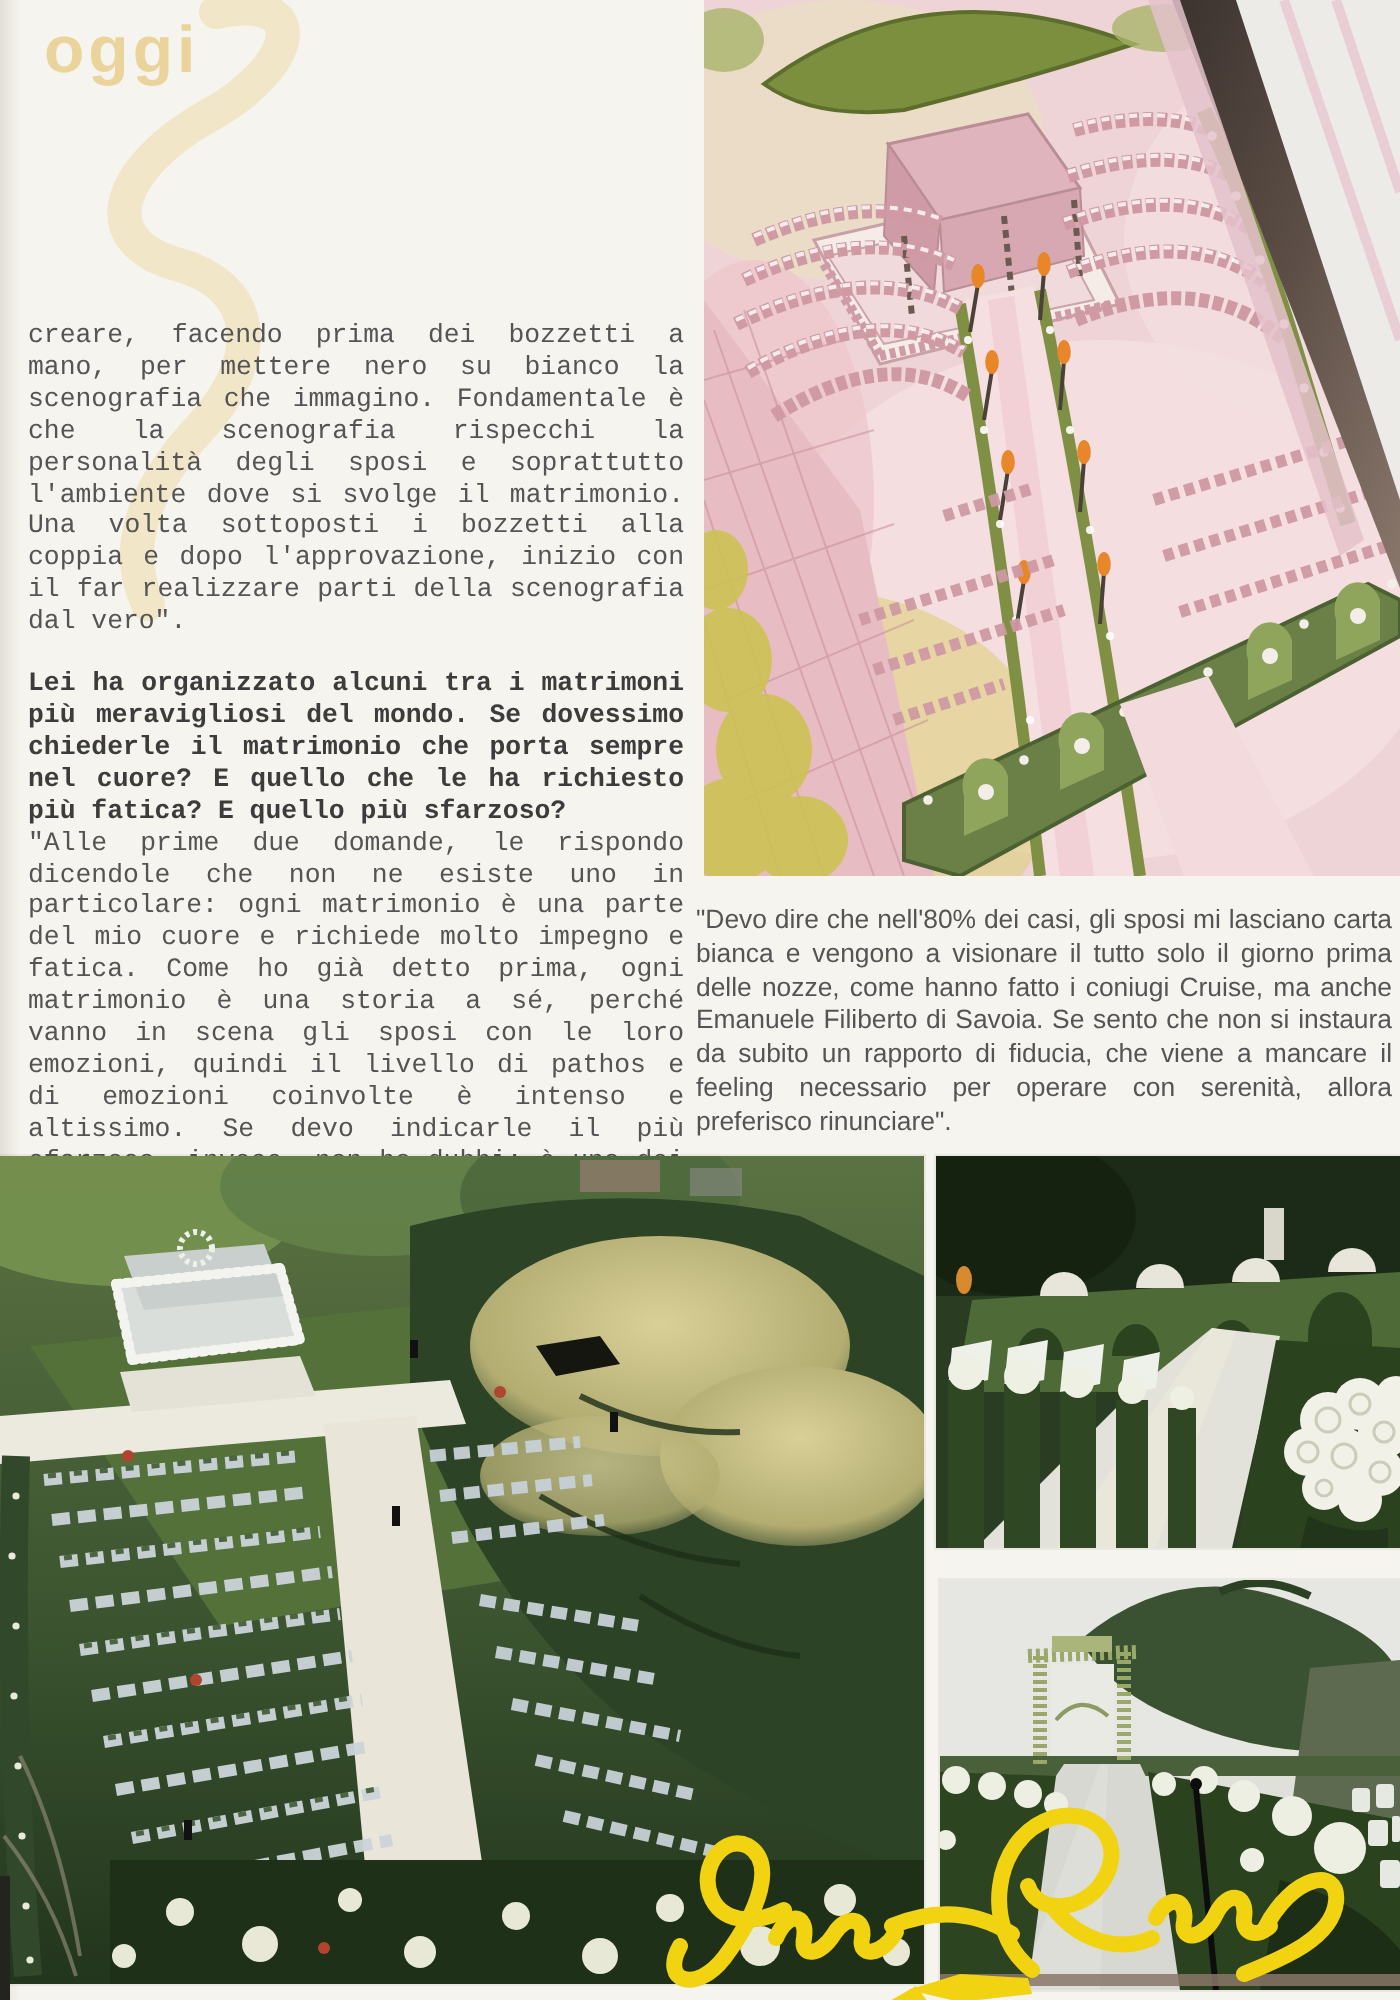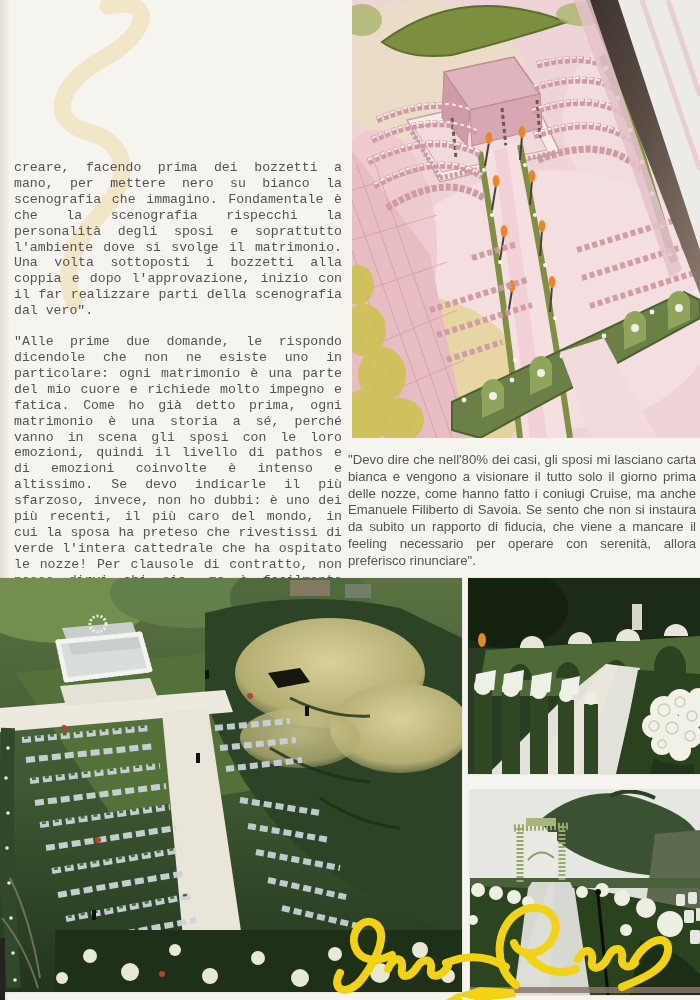--- a/index.html
+++ b/index.html
@@ -41,23 +41,25 @@
 </style>
 </head>
 <body>
 
 <div class="page">
 
   <svg class="logo-swirl" width="200" height="320" viewBox="0 0 200 320">
     <path d="M 100,6 C 150,-4 140,34 96,58 C 50,84 38,120 80,132 C 124,144 122,182 92,214 C 66,242 52,272 66,302" fill="none" stroke="#f0e3c0" stroke-width="17" stroke-linecap="round" opacity="0.85"></path>
   </svg>
 
+  <div class="logo">oggi</div>
 
   <div class="col-left">
     <p>creare, facendo prima dei bozzetti a mano, per mettere nero su bianco la scenografia che immagino. Fondamentale è che la scenografia rispecchi la personalità degli sposi e soprattutto l'ambiente dove si svolge il matrimonio. Una volta sottoposti i bozzetti alla coppia e dopo l'approvazione, inizio con il far realizzare parti della scenografia dal vero".</p>
+    <p class="q">Lei ha organizzato alcuni tra i matrimoni più meravigliosi del mondo. Se dovessimo chiederle il matrimonio che porta sempre nel cuore? E quello che le ha richiesto più fatica? E quello più sfarzoso?</p>
     <p>"Alle prime due domande, le rispondo dicendole che non ne esiste uno in particolare: ogni matrimonio è una parte del mio cuore e richiede molto impegno e fatica. Come ho già detto prima, ogni matrimonio è una storia a sé, perché vanno in scena gli sposi con le loro emozioni, quindi il livello di pathos e di emozioni coinvolte è intenso e altissimo. Se devo indicarle il più sfarzoso, invece, non ho dubbi: è uno dei più recenti, il più caro del mondo, in cui la sposa ha preteso che rivestissi di verde l'intera cattedrale che ha ospitato le nozze! Per clausole di contratto, non posso dirvi chi sia, ma è facilmente intuibile!".</p>
     <p class="q q2">Ci dica un segreto: questi vip alle prese con il loro matrimonio, come sono? Vogliono mettere parola su tutto, sono capricciosi, si fidano di lei?</p>
   </div>
 
   <div class="sketch">
     <svg width="348" height="438" viewBox="0 0 348 438">
       <defs>
         <linearGradient id="curl" x1="0" y1="0" x2="1" y2="1">
           <stop offset="0" stop-color="#3b322e"></stop>
             <stop offset=".5" stop-color="#5d4f47"></stop>

